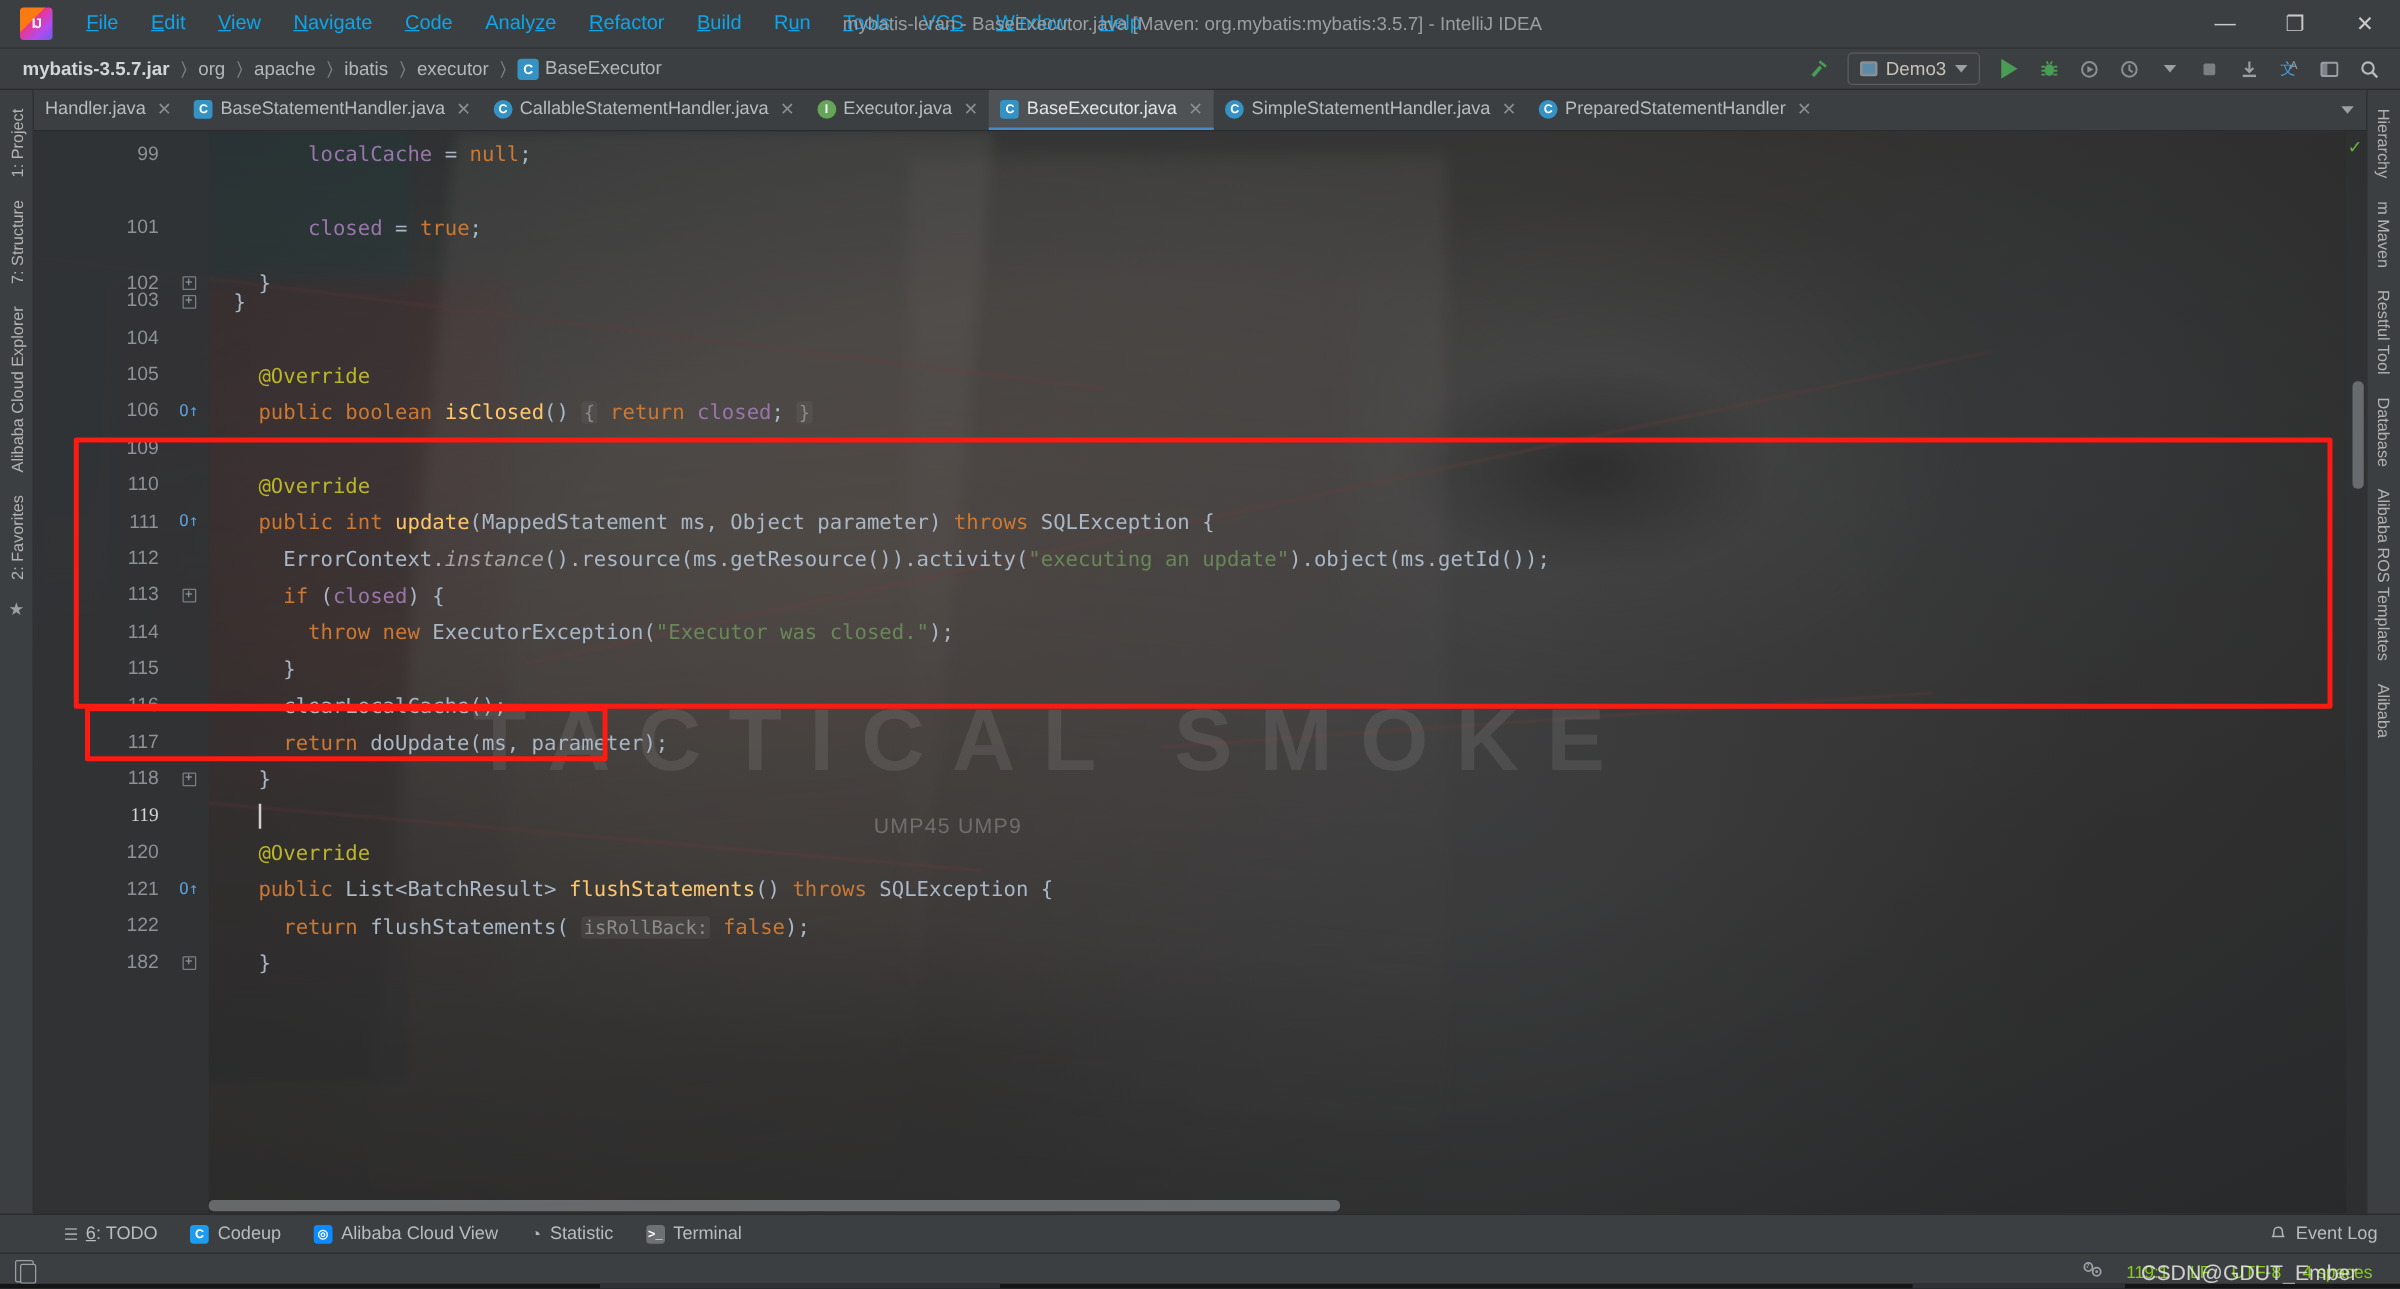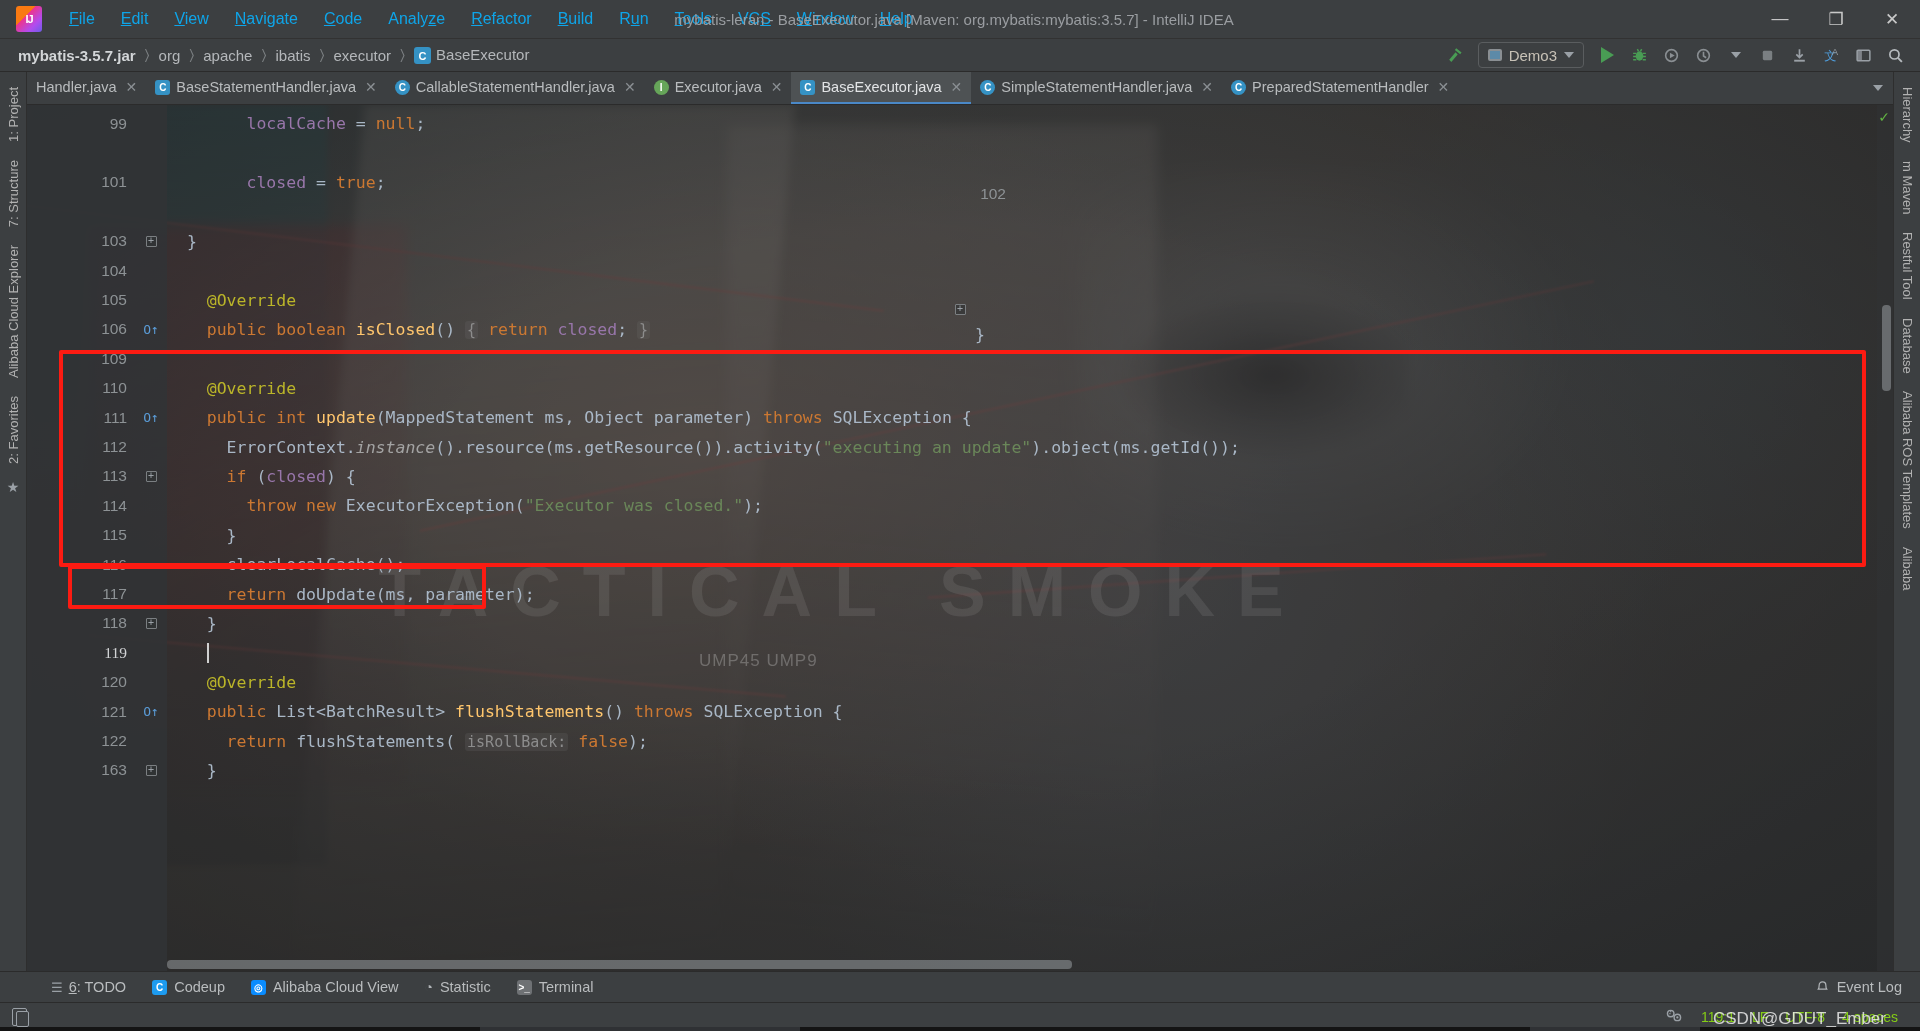--- a/index.html
+++ b/index.html
@@ -488,21 +488,21 @@
             <div class="line" style="top: 4px;">
               <div class="lnum">99</div>
               <div class="gmark"></div>
               <div class="ltext">        <span class="fld">localCache</span><span class="plain"> = </span><span class="kw">null</span><span class="plain">;</span></div>
             </div>
             <div class="line" style="top: 62.8px;">
               <div class="lnum">101</div>
               <div class="gmark"></div>
               <div class="ltext">        <span class="fld">closed</span><span class="plain"> = </span><span class="kw">true</span><span class="plain">;</span></div>
             </div>
-            <div class="line" style="top: 80px; flex-direction: column;">
+            <div class="line" style="top: 107px;">
               <div class="lnum">102</div>
               <div class="gmark">
                 <span class="fold">+</span>
               </div>
               <div class="ltext">    <span class="plain">}</span></div>
             </div>
             <div class="line" style="top: 121.6px;">
               <div class="lnum">103</div>
               <div class="gmark">
                 <span class="fold">+</span>
@@ -598,21 +598,21 @@
                 <span class="ovr-icon">O↑</span>
               </div>
               <div class="ltext">    <span class="kw">public </span><span class="plain">List&lt;BatchResult&gt; </span><span class="fn">flushStatements</span><span class="plain">() </span><span class="kw">throws </span><span class="plain">SQLException {</span></div>
             </div>
             <div class="line" style="top: 621.4px;">
               <div class="lnum">122</div>
               <div class="gmark"></div>
               <div class="ltext">      <span class="kw">return </span><span class="plain">flushStatements( </span><span class="param-hint">isRollBack:</span><span class="plain"> </span><span class="kw">false</span><span class="plain">);</span></div>
             </div>
             <div class="line" style="top: 650.8px;">
-              <div class="lnum">163</div>
+              <div class="lnum">182</div>
               <div class="gmark">
                 <span class="fold">+</span>
               </div>
               <div class="ltext">    <span class="plain">}</span></div>
             </div>
           </div>
 
         <div class="redbox" style="left:32px; top:245px; right:27px; height:217px;"></div>
         <div class="redbox" style="left:41px; top:460px; width:418px; height:44px;"></div>
 

